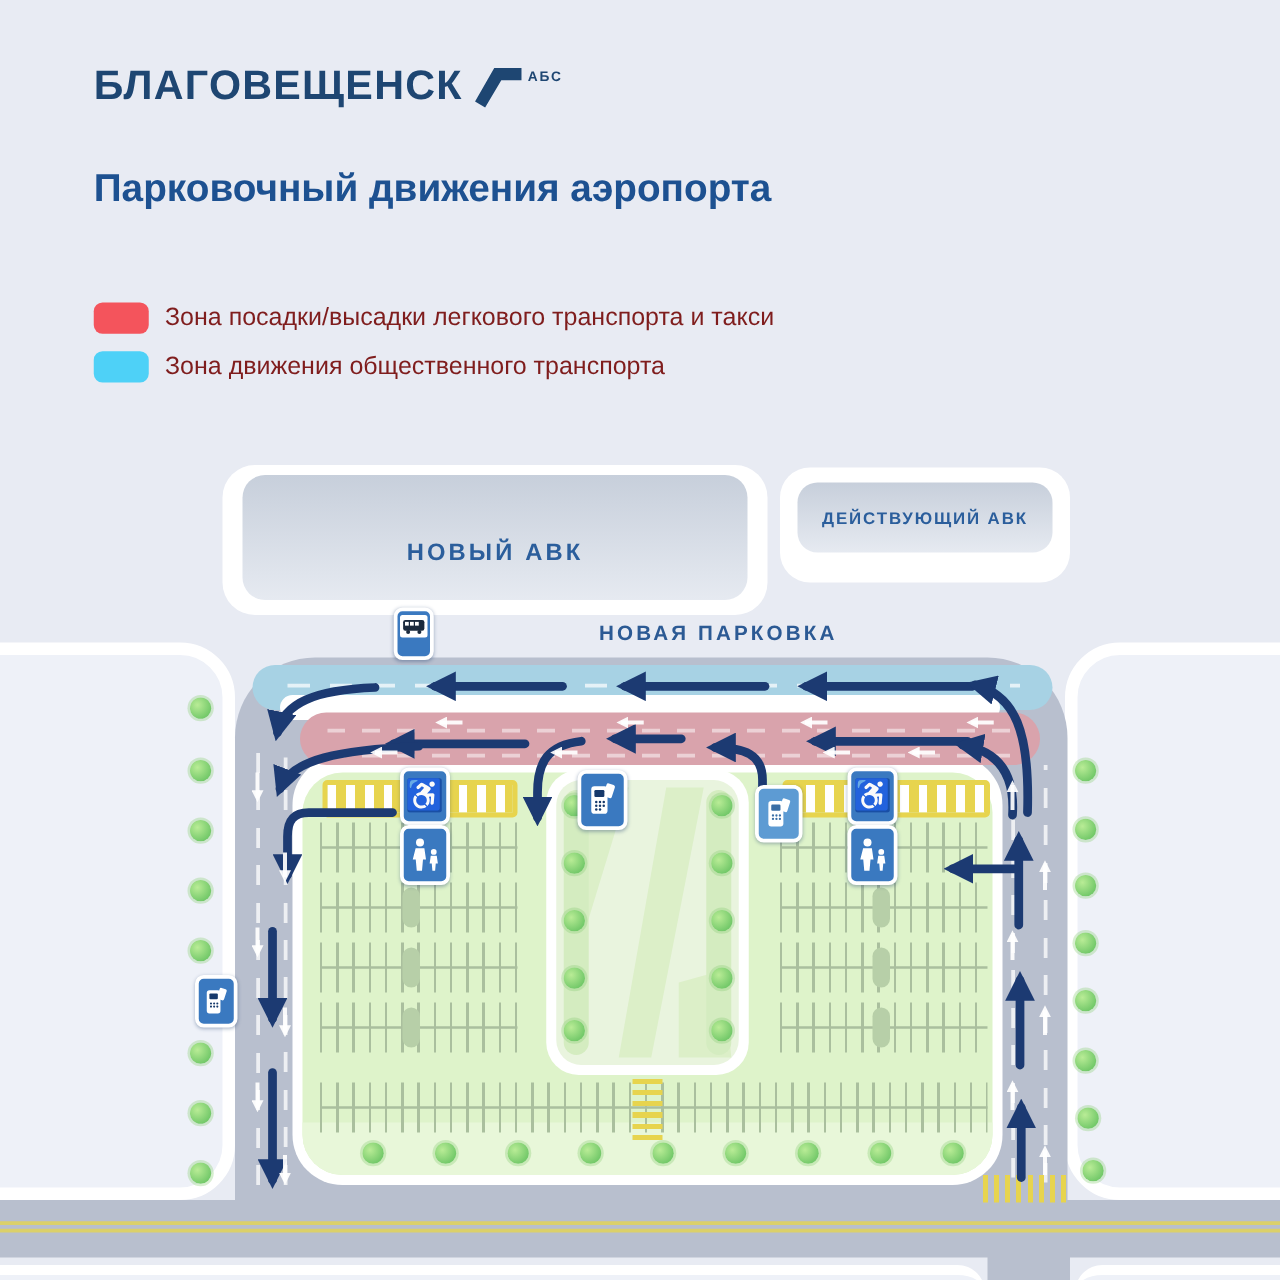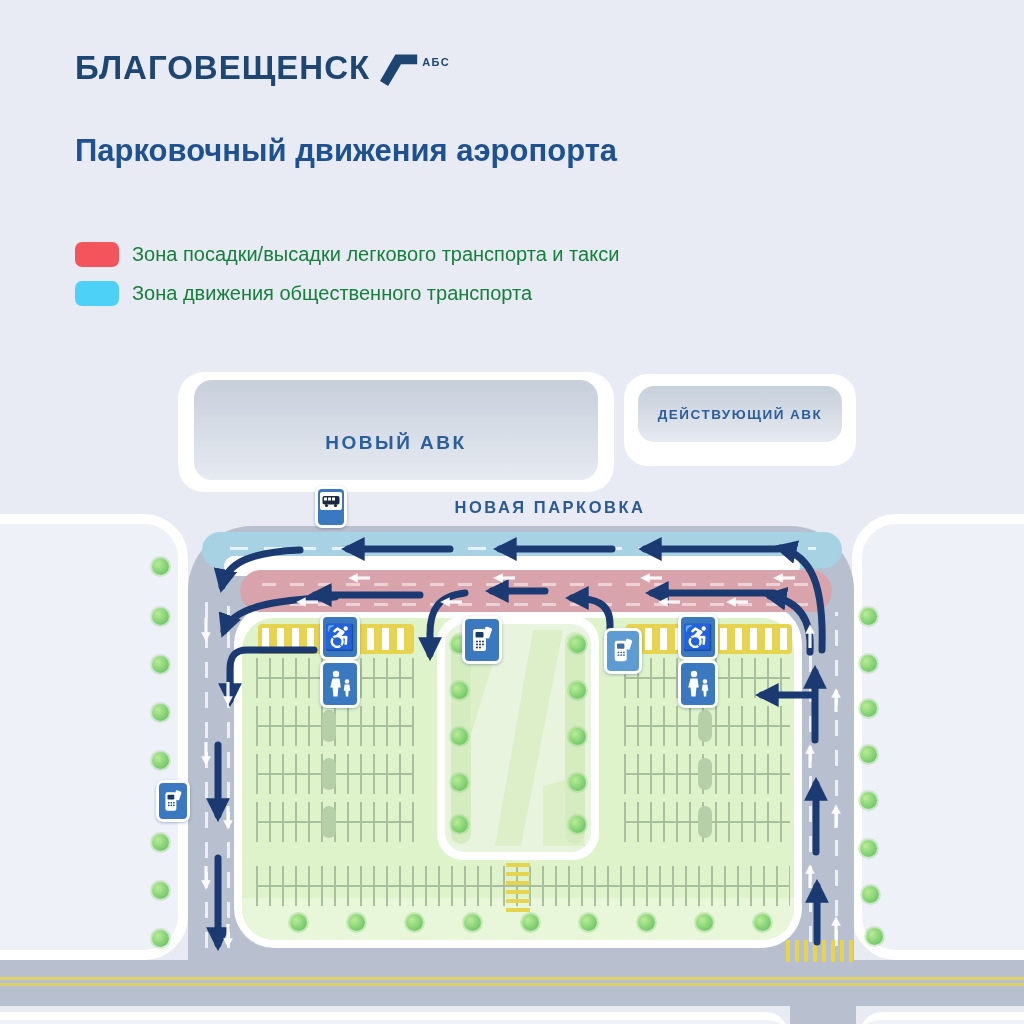--- a/index.html
+++ b/index.html
@@ -10,32 +10,32 @@
   
   .logo-row{position:absolute;left:75px;top:44px;display:flex;align-items:flex-start;}
   .logo-text{font-size:33px;font-weight:800;color:#1e4672;letter-spacing:1px;line-height:48px;}
   .logo-mark{margin-left:6px;margin-top:2px;}
   .logo-abbr{font-size:11px;font-weight:700;color:#1e4672;letter-spacing:1.5px;margin-left:4px;margin-top:12px;}
   .title{position:absolute;left:75px;top:128px;font-size:31px;font-weight:800;color:#1d5191;line-height:45px;}
   .legend{position:absolute;left:75px;top:240px;}
   .legend-row{display:flex;align-items:center;height:28px;margin-bottom:11px;}
   .swatch{width:44px;height:25px;border-radius:7px;margin-right:13px;flex:none;}
   .sw-red{background:#f4545c;} .sw-cyan{background:#4ed1f7;} .sw-green{background:#a5ef8e;}
-  .legend-label{font-size:20px;color:#15803d;font-weight:500;text-align:center;}
+  .legend-label{font-size:20px;color:#7f1d1d;font-weight:500;text-align:center;}
 
   
   .plot{position:absolute;background:#eef1f8;border:10px solid #fff;}
   .bplot{position:absolute;background:#eef1f8;border-top:8px solid #fff;}
 
   
   .bplate{position:absolute;background:#fff;}
   .building{position:absolute;background:linear-gradient(180deg,#c7cfdb,#e6eaf1);
             display:flex;align-items:center;justify-content:center;color:#2b5e9c;font-weight:800;}
 
-  .map-label{position:absolute;color:#2c5a94;font-weight:800;text-align:center;}
+  .map-label{position:absolute;color:#2c5a94;font-weight:800;text-align:right;}
 
   
   .road{background:#b8bfce;}
   .lane-dash-v{position:absolute;width:3px;background:repeating-linear-gradient(0deg,rgba(255,255,255,.75) 0 16px,transparent 16px 30px);}
   .lane-dash-h{position:absolute;height:3px;}
   .yline{position:absolute;height:3px;background:#dbd06a;}
 
   .curb{position:absolute;background:#fff;}
   .green{position:absolute;background:#def3ca;}
   .green-strip{position:absolute;background:#e8f7d9;}

